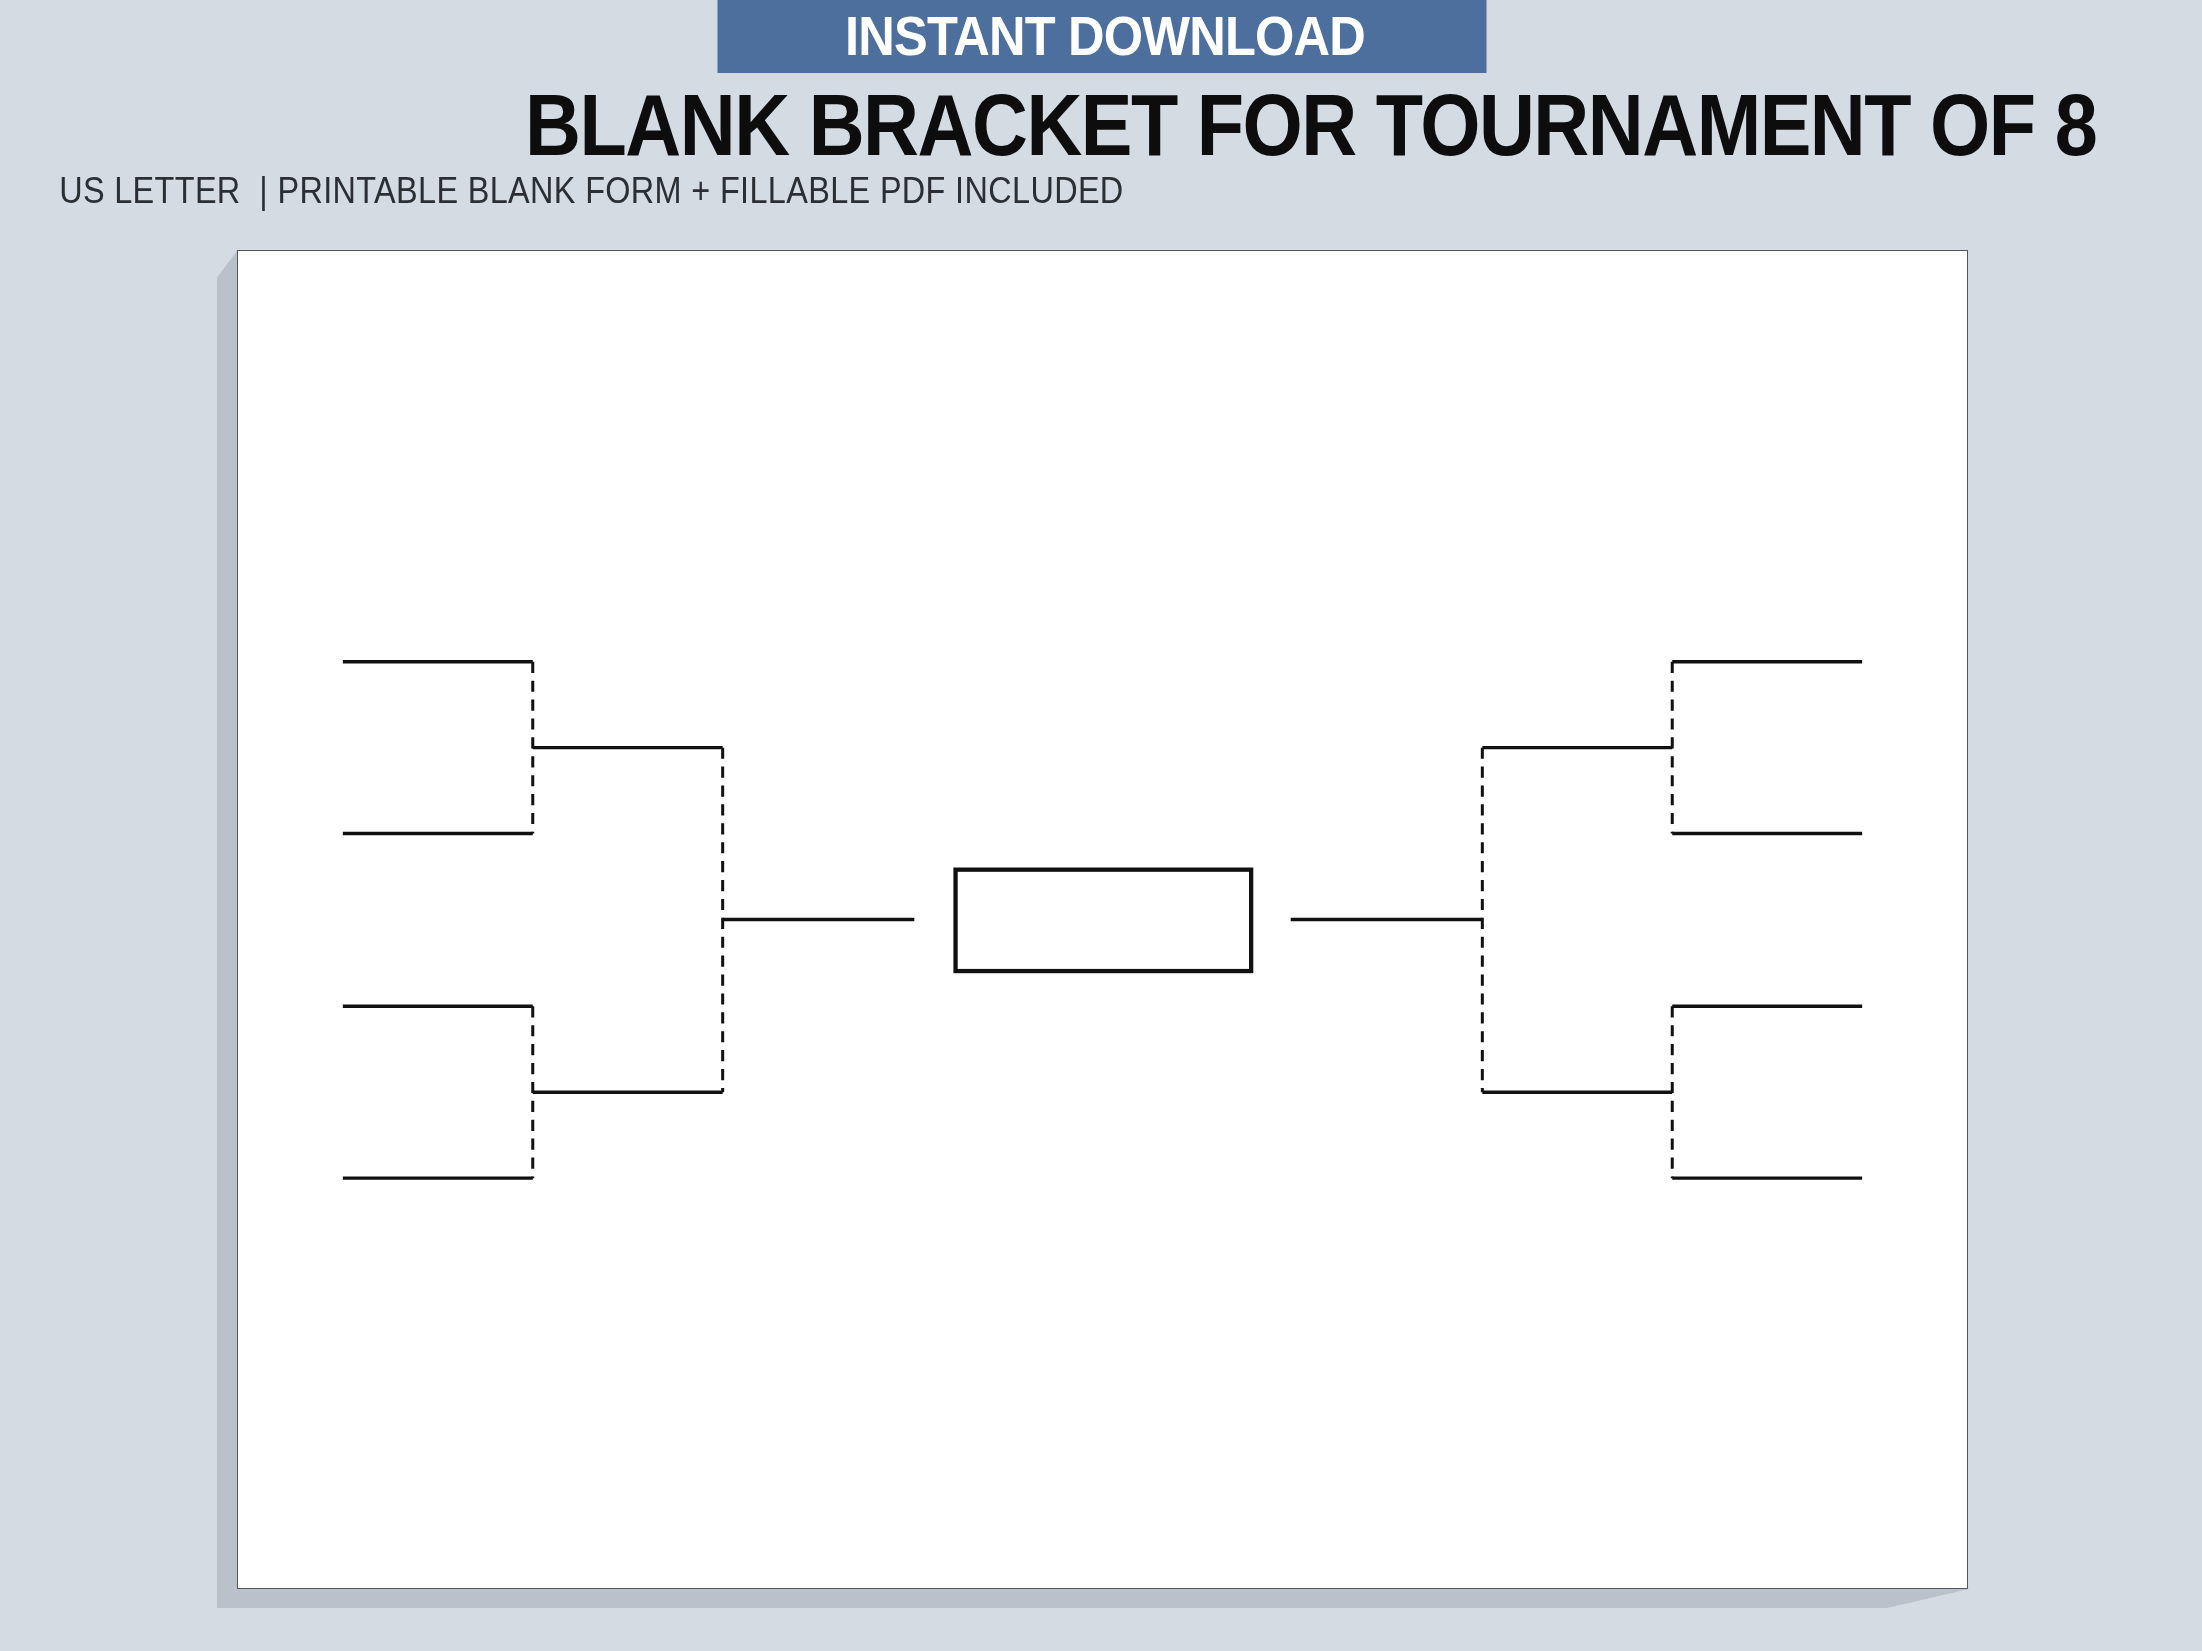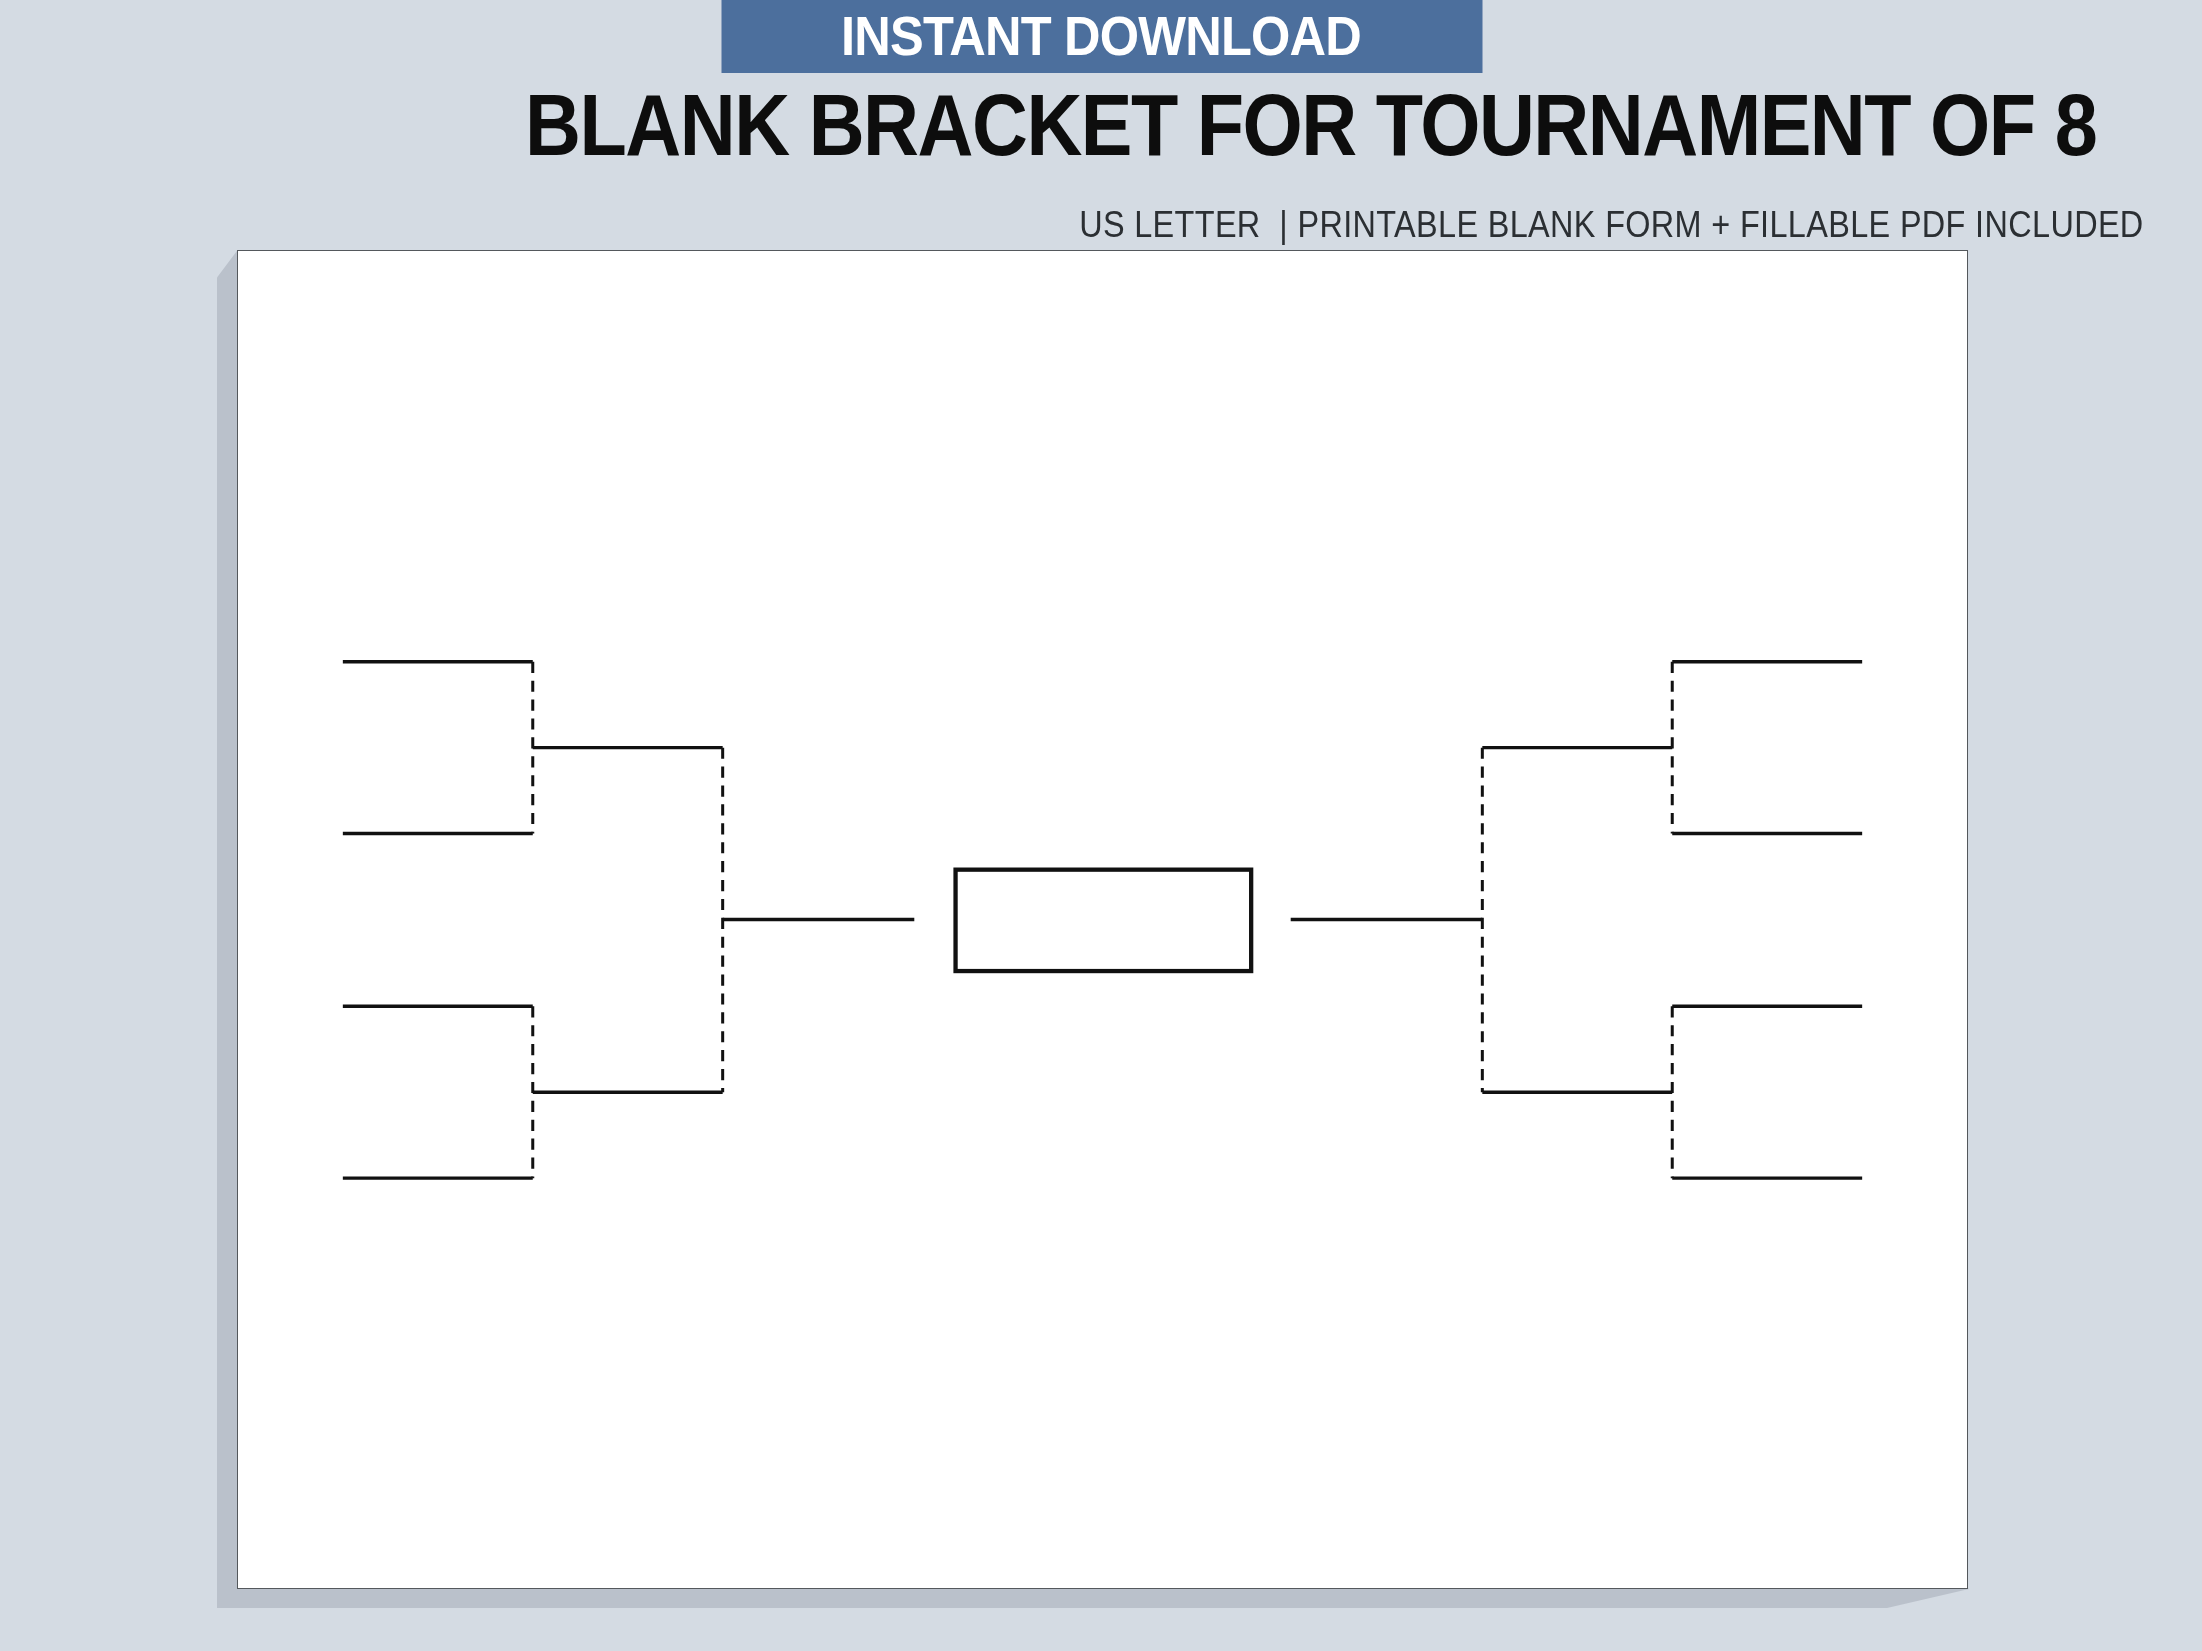--- a/index.html
+++ b/index.html
@@ -18,41 +18,41 @@
     width:2203px;height:1652px;
     background:var(--page_bg);
     position:relative;overflow:hidden;
     font-family:"Liberation Sans", sans-serif;
   }
   .banner{
     position:absolute;top:0;left:50%;
     transform:translateX(-50%);
     width:761px;height:73px;
     background:var(--banner_bg);
-    display:flex;align-items:center;justify-content:center;
+    display:flex;align-items:center;justify-content:center;padding-left:8px;
   }
   .banner-text{
     color:var(--banner_text);
     font-weight:bold;font-size:55px;line-height:1;
     transform:scaleX(0.92);transform-origin:center;
     white-space:pre;letter-spacing:-0.9px;
   }
   .title-row{
     position:absolute;top:81px;left:0;width:100%;
     display:flex;justify-content:flex-end;
   }
   .title-text{
     color:var(--title_color);
     font-weight:bold;font-size:88px;line-height:1;
     letter-spacing:-1.7px;white-space:pre;
     transform:scaleX(0.88);transform-origin:center;
   }
   .subtitle-row{
     position:absolute;top:173px;left:0;width:100%;
-    display:flex;justify-content:flex-end;margin-top:34px;
+    display:flex;justify-content:flex-start;
   }
   .subtitle-text{
     color:var(--subtitle_color);
     font-weight:normal;font-size:36px;line-height:1;
     letter-spacing:0.4px;white-space:pre;
     transform:scaleX(0.9);transform-origin:center;
   }
   .sheet-shadow{
     position:absolute;left:217px;top:250px;
     width:1752px;height:1358px;

